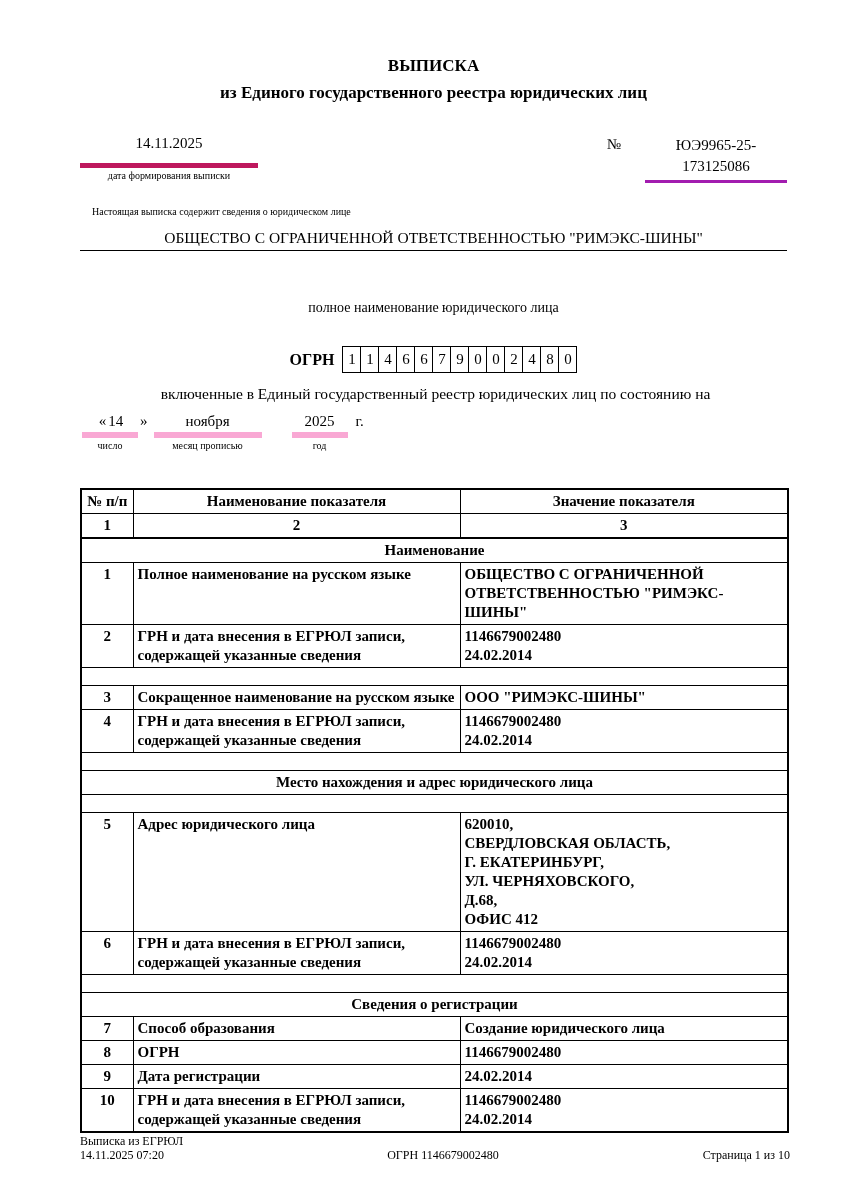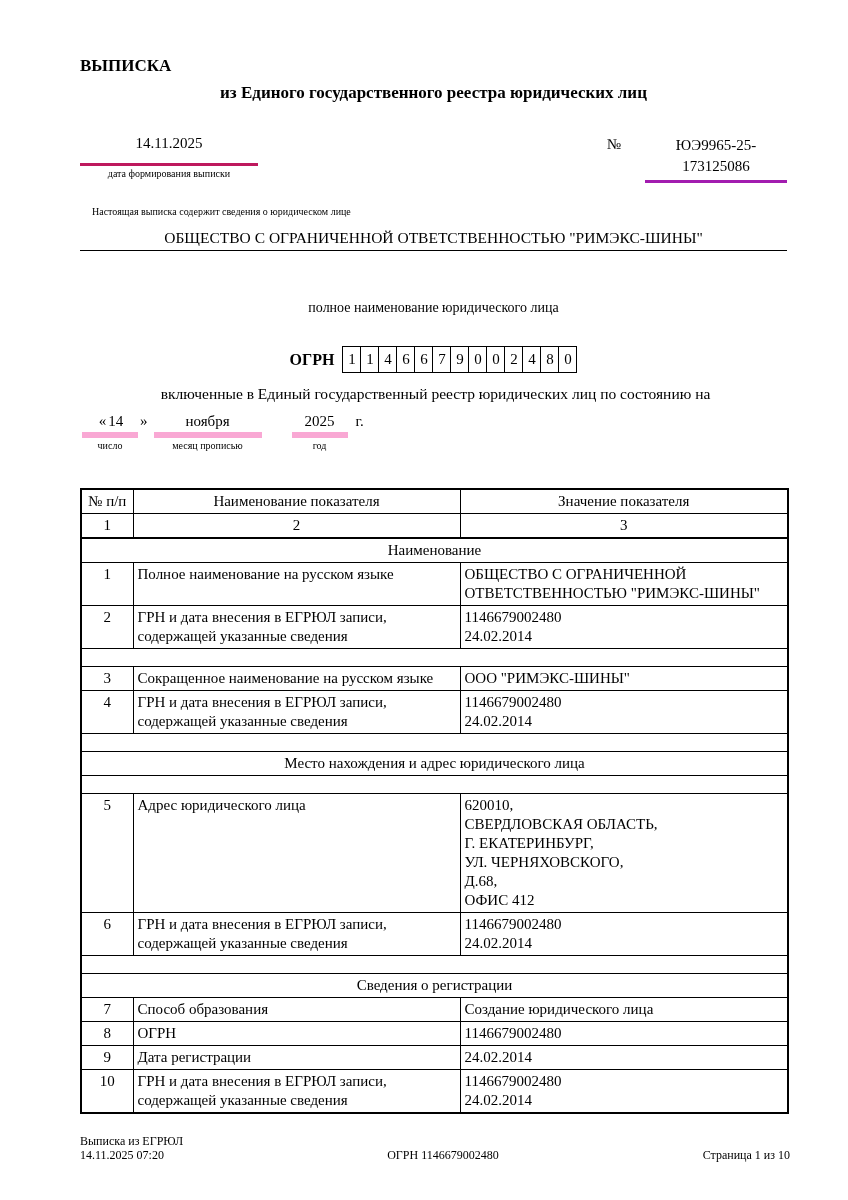--- a/index.html
+++ b/index.html
@@ -6,26 +6,26 @@
   html, body { background: #ffffff; }
   body {
     width: 848px; height: 1200px;
     position: relative;
     font-family: "Liberation Serif", serif;
     color: #000;
     overflow: hidden;
   }
   .content { padding: 56px 61px 0 80px; }
 
-  .title { text-align: left; font-weight: bold; font-size: 17px; line-height: 20px; }
+  .title { text-align: center; font-weight: bold; font-size: 17px; line-height: 20px; }
   .subtitle { text-align: center; font-weight: bold; font-size: 17px; line-height: 20px; margin-top: 7px; }
 
   .ref-row { display: flex; justify-content: space-between; margin-top: 32px; align-items: flex-start; }
   .date-block { width: 178px; text-align: center; }
-  .date-value { font-size: 15px; padding-bottom: 11px; border-bottom: 3px solid #be185d; }
+  .date-value { font-size: 15px; padding-bottom: 11px; border-bottom: 5px solid #be185d; }
   .small-label { font-size: 10px; line-height: 12px; padding-top: 2px; }
   .num-block { display: flex; align-items: flex-start; }
   .num-sign { font-size: 15px; margin-right: 24px; margin-top: 1px; }
   .num-value { width: 142px; font-size: 15px; line-height: 21px; text-align: center; white-space: pre-line; border-bottom: 3px solid #a21caf; padding-bottom: 3px; }
 
   .para { font-size: 10px; margin-top: 23px; margin-left: 12px; }
   .company-block { margin-top: 12px; }
   .company-name { text-align: center; font-size: 15.5px; border-bottom: 1px solid #000; padding-bottom: 3px; }
   .company-label { text-align: center; font-size: 14px; padding-top: 1px; margin-top: 48px; }
 
@@ -53,21 +53,21 @@
 
   table.registry {
     margin-top: 36px;
     border-collapse: collapse;
     table-layout: fixed;
     width: 707px;
     font-size: 15px;
   }
   table.registry td, table.registry th {
     border: 1px solid #000;
-    font-weight: normal;
+    font-weight: bold;
     vertical-align: top;
     line-height: 19px;
     padding: 2px 4px;
   }
   table.registry { border: 2px solid #000; }
   tr.col-headers th { text-align: center; padding: 2px 2px; }
   tr.col-numbers td { text-align: center; border-bottom: 2px solid #000; }
   td.section-cell { text-align: center; font-weight: bold; padding: 2px 4px; }
   td.spacer-cell { height: 18px; padding: 0; }
   td.num-cell { text-align: center; }

